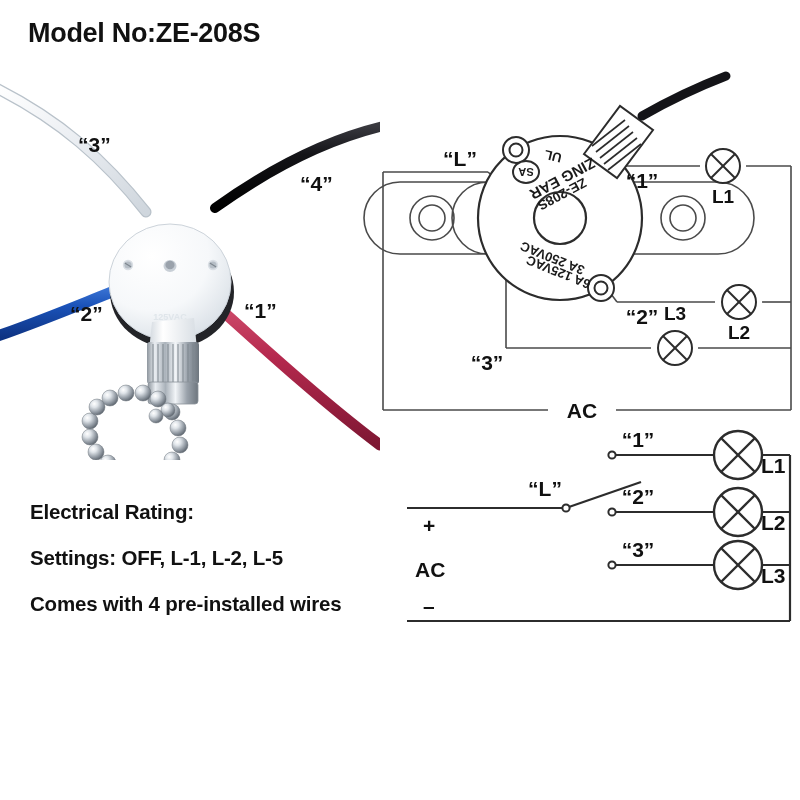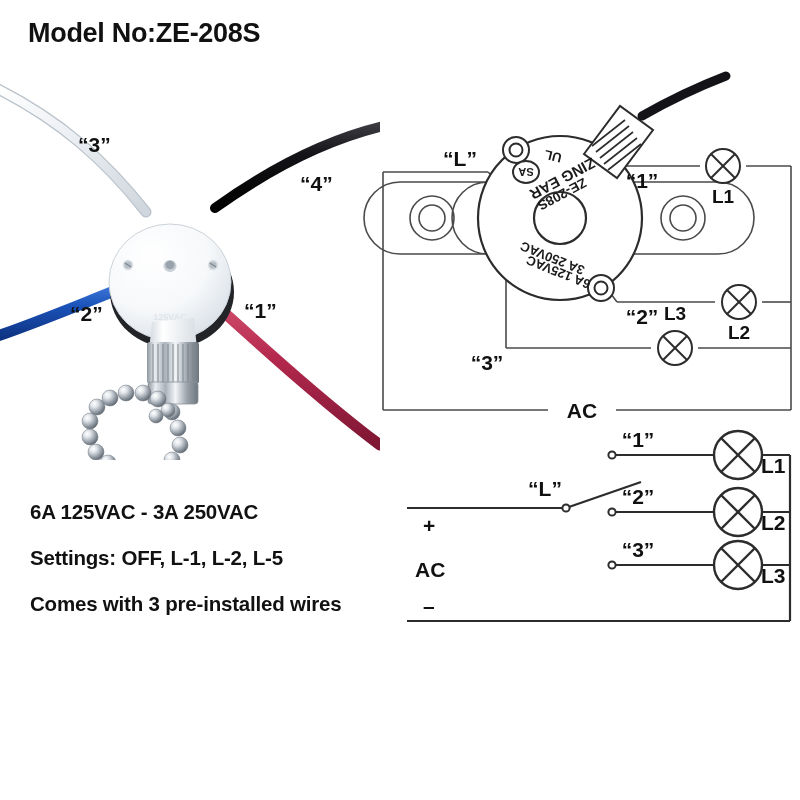--- a/index.html
+++ b/index.html
@@ -332,18 +332,18 @@
       <text class="lbl lbl-q" x="243" y="79" text-anchor="middle" font-size="21" font-weight="700" fill="#111">“2”</text>
       <text class="lbl lbl-q" x="243" y="132" text-anchor="middle" font-size="21" font-weight="700" fill="#111">“3”</text>
 
       <text class="lbl lbl-ac" x="28" y="108" font-size="22" font-weight="700" fill="#111">+</text>
       <text class="lbl lbl-ac" x="20" y="152" font-size="22" font-weight="700" fill="#111">AC</text>
       <text class="lbl lbl-ac" x="28" y="188" font-size="22" font-weight="700" fill="#111">–</text>
     </svg>
   </div>
 
   <div class="specs">
-    <div class="spec-line">6A 125VAC - 3A 250VAC</div>
+    <div class="spec-line">Electrical Rating:</div>
     <div class="spec-line">Settings: OFF, L-1, L-2, L-5</div>
-    <div class="spec-line">Comes with 3 pre-installed wires</div>
+    <div class="spec-line">Comes with 4 pre-installed wires</div>
   </div>
 
 </div>
 
 </body></html>

